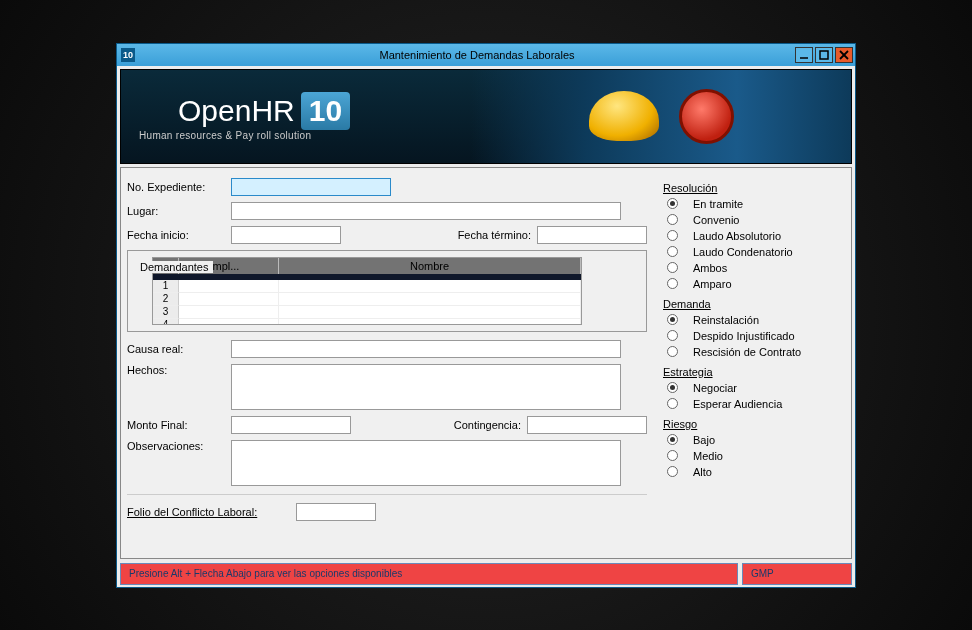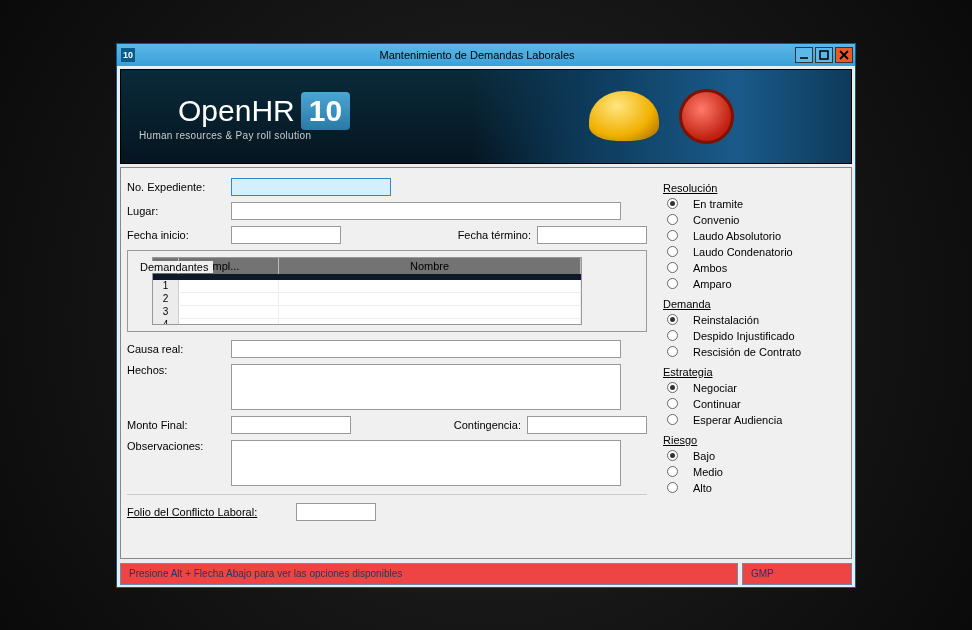--- a/index.html
+++ b/index.html
@@ -289,24 +289,20 @@
         </div>
 
       <div class="radio-group-title">Estrategia</div>
       <div id="rg-estrategia">
           <div class="radio-row">
             <div class="radio checked"></div>
             <span>Negociar</span>
           </div>
           <div class="radio-row">
             <div class="radio"></div>
-            <span>Continuar</span>
-          </div>
-          <div class="radio-row">
-            <div class="radio"></div>
             <span>Esperar Audiencia</span>
           </div>
         </div>
 
       <div class="radio-group-title">Riesgo</div>
       <div id="rg-riesgo">
           <div class="radio-row">
             <div class="radio checked"></div>
             <span>Bajo</span>
           </div>

